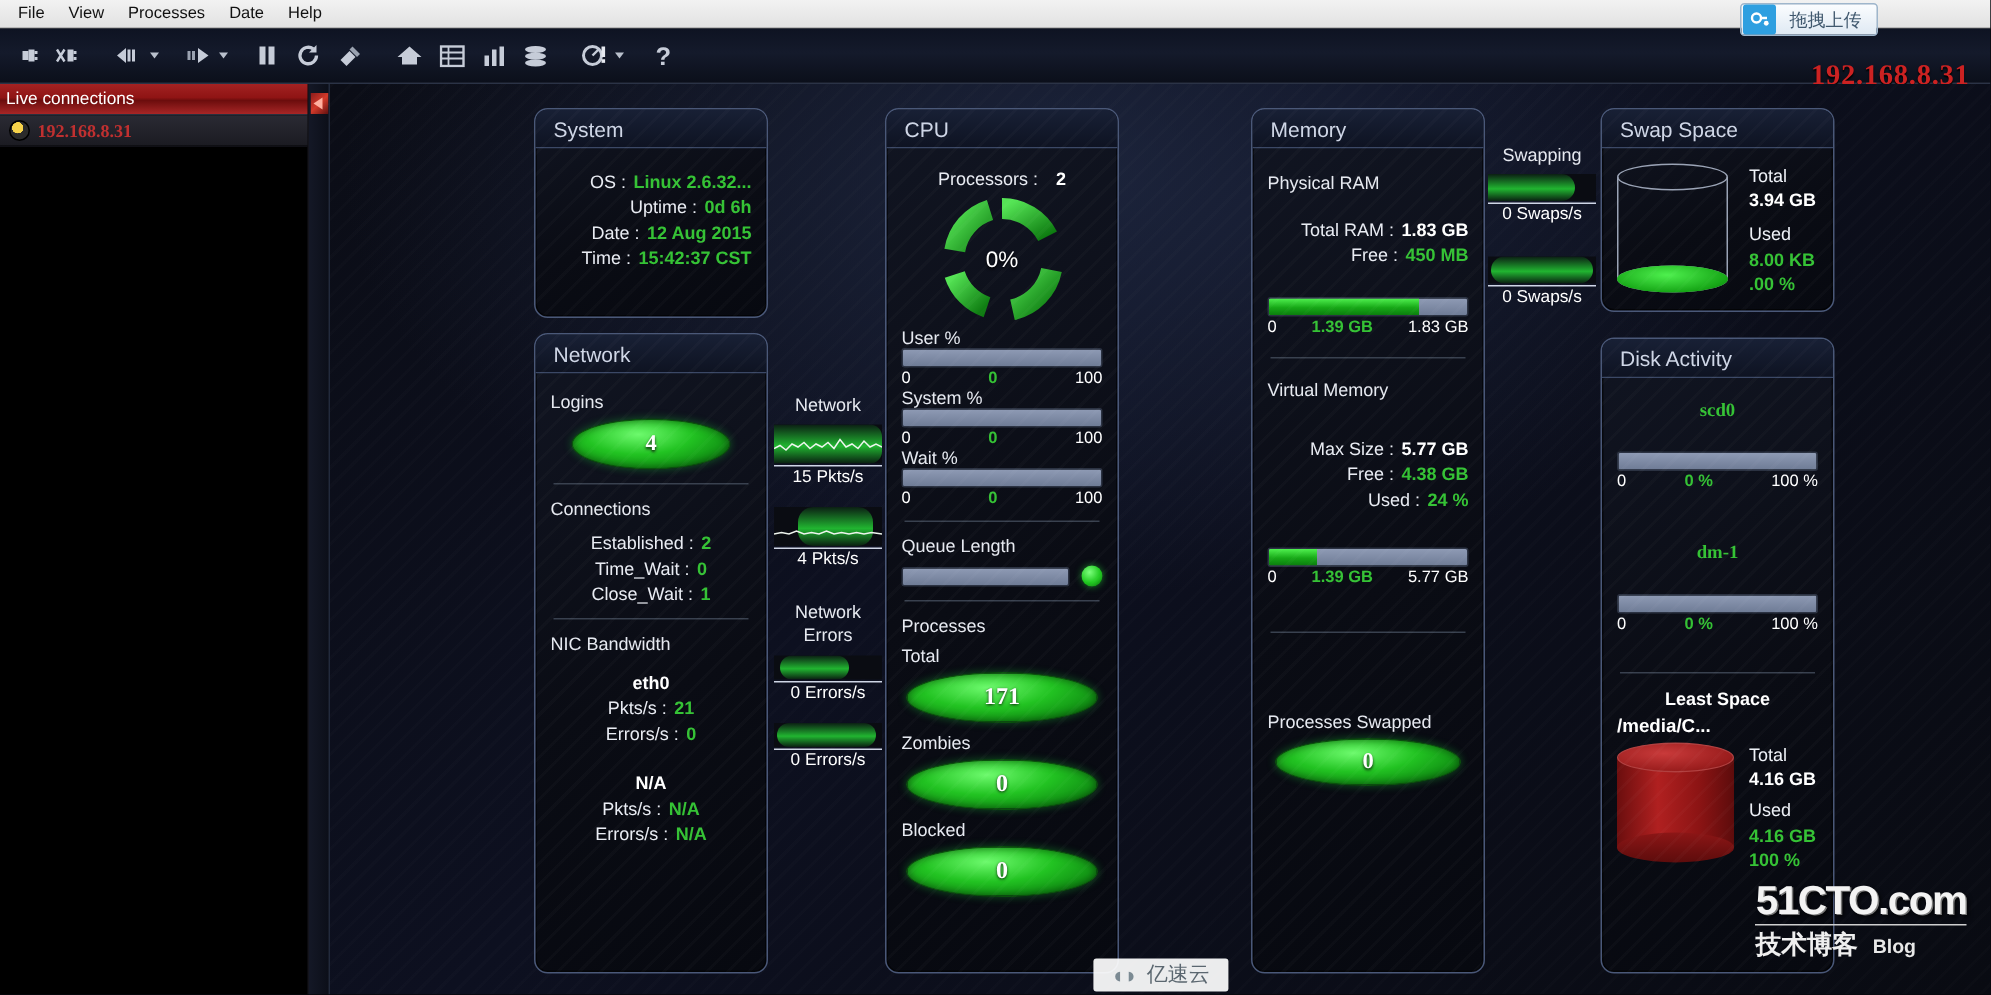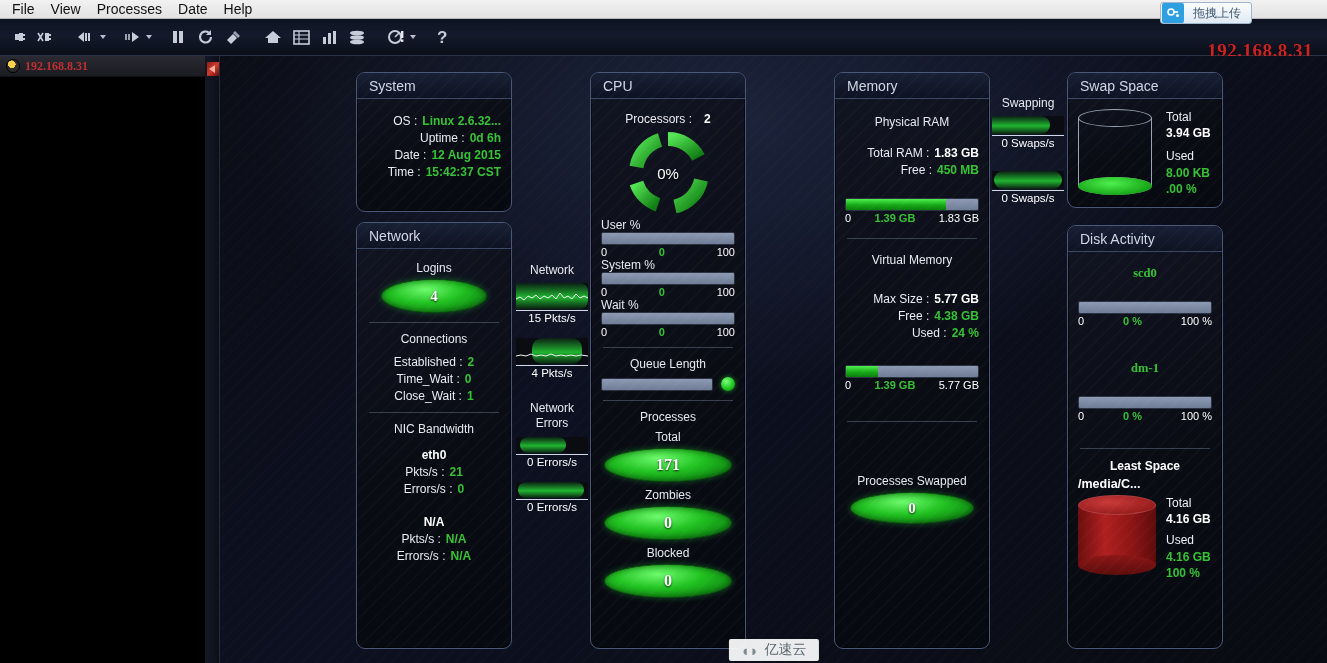--- a/index.html
+++ b/index.html
@@ -12,21 +12,21 @@
   }
 
   
   #menubar{
     position:absolute; left:0; top:0; width:1327px; height:19px;
     background:linear-gradient(#f2f2f2,#e2e2e2);
     border-bottom:1px solid #b8b8b8;
     display:flex; align-items:center; padding-left:4px;
   }
   #menubar .mi{
-    font-size:14px; color:#111; padding:2px 8px; cursor:default;
+    font-size:11px; color:#111; padding:2px 8px; cursor:default;
   }
 
   
   #toolbar{
     position:absolute; left:0; top:19px; width:1327px; height:37px;
     background:linear-gradient(180deg,#0e1322 0%, #141a2b 45%, #0b0f1a 100%);
     border-bottom:1px solid #2b3346;
     display:flex; align-items:center; padding-left:6px; gap:2px;
   }
   .tbtn{
@@ -143,21 +143,21 @@
   .panel .pbody{ position:relative; padding:8px 10px; }
   .panel:after{
     content:""; position:absolute; inset:0; border-radius:9px; pointer-events:none;
     background:repeating-linear-gradient(135deg, rgba(255,255,255,.018) 0 2px, rgba(0,0,0,0) 2px 10px);
   }
 
   .kv{ display:flex; justify-content:flex-end; align-items:baseline; gap:5px; font-size:12px; margin:3px 0;}
   .kv .k{ color:#e9ecf3; }
   .kv .v{ color:#35c235; font-weight:bold; }
   .kv .vw{ color:#ffffff; font-weight:bold; }
-  .lbl{ font-size:12px; color:#e6e9f0; text-align:center; }
+  .lbl{ font-size:12px; color:#e6e9f0; text-align:left; }
   .hr{ height:1px; background:#39414f; margin:9px 2px; }
 
   
   .ellipse{
     margin:4px auto; border-radius:50%;
     background:radial-gradient(ellipse at 42% 30%, #6dfa6d 0%, #22c322 42%, #0f8a12 78%, #0a5c0c 100%);
     box-shadow:0 0 6px rgba(30,220,60,.35), inset 0 0 6px rgba(0,0,0,.45);
     display:flex; align-items:center; justify-content:center;
     color:#fff; font-weight:bold; font-family:"Liberation Serif", serif;
     text-shadow:0 1px 2px rgba(0,0,0,.85);
@@ -370,20 +370,21 @@
         <circle cx="11.5" cy="8.5" r="1.6" fill="#fff"></circle>
       </svg>
   </div>
   <div class="lbl">拖拽上传</div>
 </div>
 
 <div id="titlebevel"></div>
 <div id="iptitle">192.168.8.31</div>
 
 <div id="sidebar">
+  <div class="sb-head red">Live connections</div>
   <div class="sb-item">
     <span class="penguin"></span>
     <span>192.168.8.31</span>
   </div>
 </div>
 <div id="splitter">
   <div class="knob"></div>
 </div>
 
 <div id="canvas">
@@ -690,18 +691,25 @@
           <div style="color:#fff;font-weight:bold">4.16 GB</div>
           <div style="height:5px"></div>
           <div style="color:#eef1f7">Used</div>
           <div style="color:#35c235;font-weight:bold">4.16 GB</div>
           <div style="color:#35c235;font-weight:bold">100 %</div>
         </div>
       </div>
     </div>
   </div>
 
+  <div class="wm" id="wm51">
+    <div class="big">51CTO.com</div>
+    <div class="rowb">
+      <span class="cn">技术博客</span>
+      <span class="blog">Blog</span>
+    </div>
+  </div>
   <div class="wm" id="wmYsy">
     <span class="glyph">◖◗</span>
     <span>亿速云</span>
   </div>
 
 </div>
 
 </body></html>

